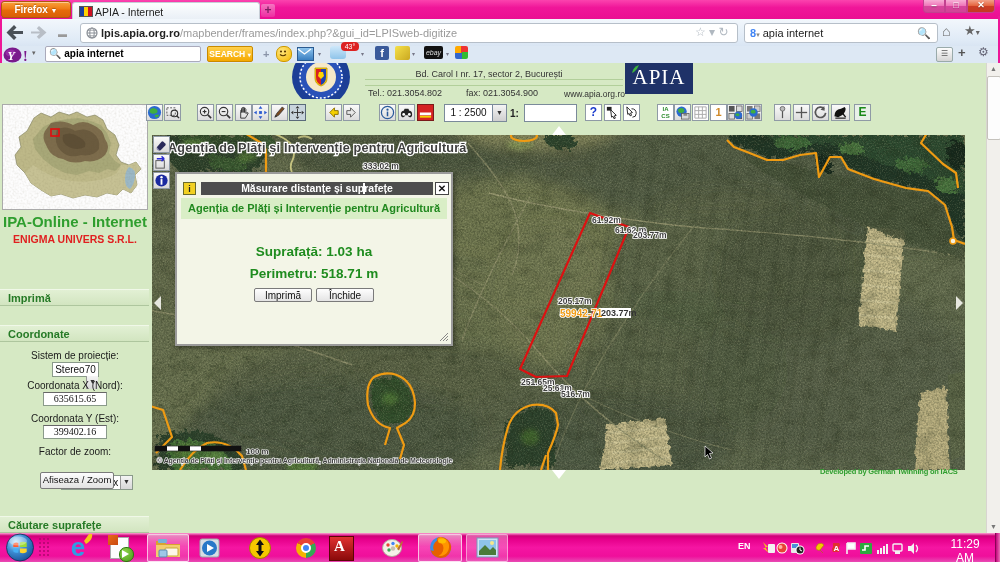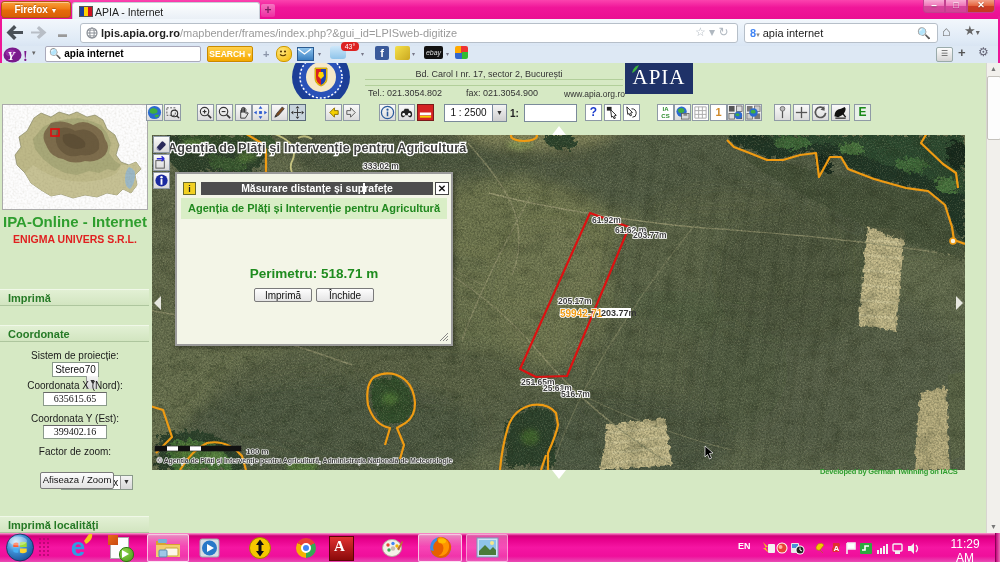--- a/index.html
+++ b/index.html
@@ -216,21 +216,21 @@
   <div class="menuitem abs" style="top:262px;">Coordonate</div>
   <div class="flabel abs" style="top:287px;">Sistem de proiecție:</div>
   <div class="combo abs" style="left:52px;top:299px;width:45px;height:13px;text-align:center;line-height:13px;">Stereo70<span class="dropbtn">▼</span></div>
   <div class="flabel abs" style="top:317px;">Coordonata X (Nord):</div>
   <div class="finput abs" style="left:43px;top:329px;width:62px;height:12px;line-height:12px;">635615.65</div>
   <div class="flabel abs" style="top:350px;">Coordonata Y (Est):</div>
   <div class="finput abs" style="left:43px;top:362px;width:62px;height:12px;line-height:12px;">399402.16</div>
   <div class="flabel abs" style="top:383px;">Factor de zoom:</div>
   <div class="combo abs" style="left:61px;top:412px;width:26px;height:13px;text-align:center;line-height:13px;padding-left:44px;">2x<span class="dropbtn">▼</span></div>
   <div class="abs" style="left:40px;top:409px;width:72px;height:15px;background:linear-gradient(180deg,#fdfdfd,#e2e2e2);border:1px solid #7a7a7a;border-radius:2px;font-size:9.5px;text-align:center;line-height:14px;color:#111;">Afiseaza / Zoom</div>
-  <div class="menuitem abs" style="top:453px;">Imprimă localități</div>
+  <div class="menuitem abs" style="top:453px;">Căutare suprafețe</div>
 
   <div id="maptoolbar">
     <div class="tbtn abs" style="left:146px;padding:0;"><svg width="15" height="15" viewBox="0 0 16 16">
           <circle cx="8" cy="8" r="7" fill="#2a6ad0"></circle>
           <path d="M3,5 Q6,2 9,4 Q12,5 11,8 Q8,10 5,9 Q2,8 3,5 Z M8,11 Q11,9 13,11 Q12,14 9,13 Z" fill="#3fae3f"></path>
         </svg></div>
     <div class="tbtn abs" style="left:164px;"><svg width="15" height="15" viewBox="0 0 16 16">
           <rect x="2" y="3" width="9" height="8" fill="none" stroke="#555" stroke-width="1" stroke-dasharray="2 1.5"></rect>
           <circle cx="10" cy="9" r="3.5" fill="none" stroke="#333" stroke-width="1.2"></circle>
           <line x1="12.5" y1="11.5" x2="15" y2="14" stroke="#333" stroke-width="1.5"></line>
@@ -551,20 +551,21 @@
         <circle cx="8" cy="4.5" r="1.3" fill="#fff"></circle>
         <rect x="7" y="6.5" width="2" height="6" fill="#fff"></rect>
       </svg></div>
 
   <div id="dialog" class="abs" style="top:109px;">
     <div id="dlginfo" class="abs">i</div>
     <div id="dlgtitle" class="abs">Măsurare distanțe și suprafețe</div>
     <div class="abs" style="left:186px;top:9px;width:1.5px;height:11px;background:#fff;"></div>
     <div id="dlgx" class="abs">✕</div>
     <div id="dlgbanner" class="abs">Agenția de Plăți și Intervenție pentru Agricultură</div>
+    <div class="dlgval abs" style="top:70px;">Suprafață: 1.03 ha</div>
     <div class="dlgval abs" style="top:92px;">Perimetru: 518.71 m</div>
     <div class="dlgbtn abs" style="left:77px;">Imprimă</div>
     <div class="dlgbtn abs" style="left:139px;">Închide</div>
     <svg class="abs" style="right:2px;bottom:2px;" width="10" height="10">
         <path d="M1,9 L9,1 M4,9 L9,4 M7,9 L9,7" stroke="#888" stroke-width="1"></path>
       </svg>
   </div>
 
   <div class="abs" style="left:820px;top:404px;font-size:7.5px;letter-spacing:-0.2px;font-weight:bold;color:#2f9e2f;white-space:nowrap;">Developed by German Twinning on IACS</div>
 </div>

